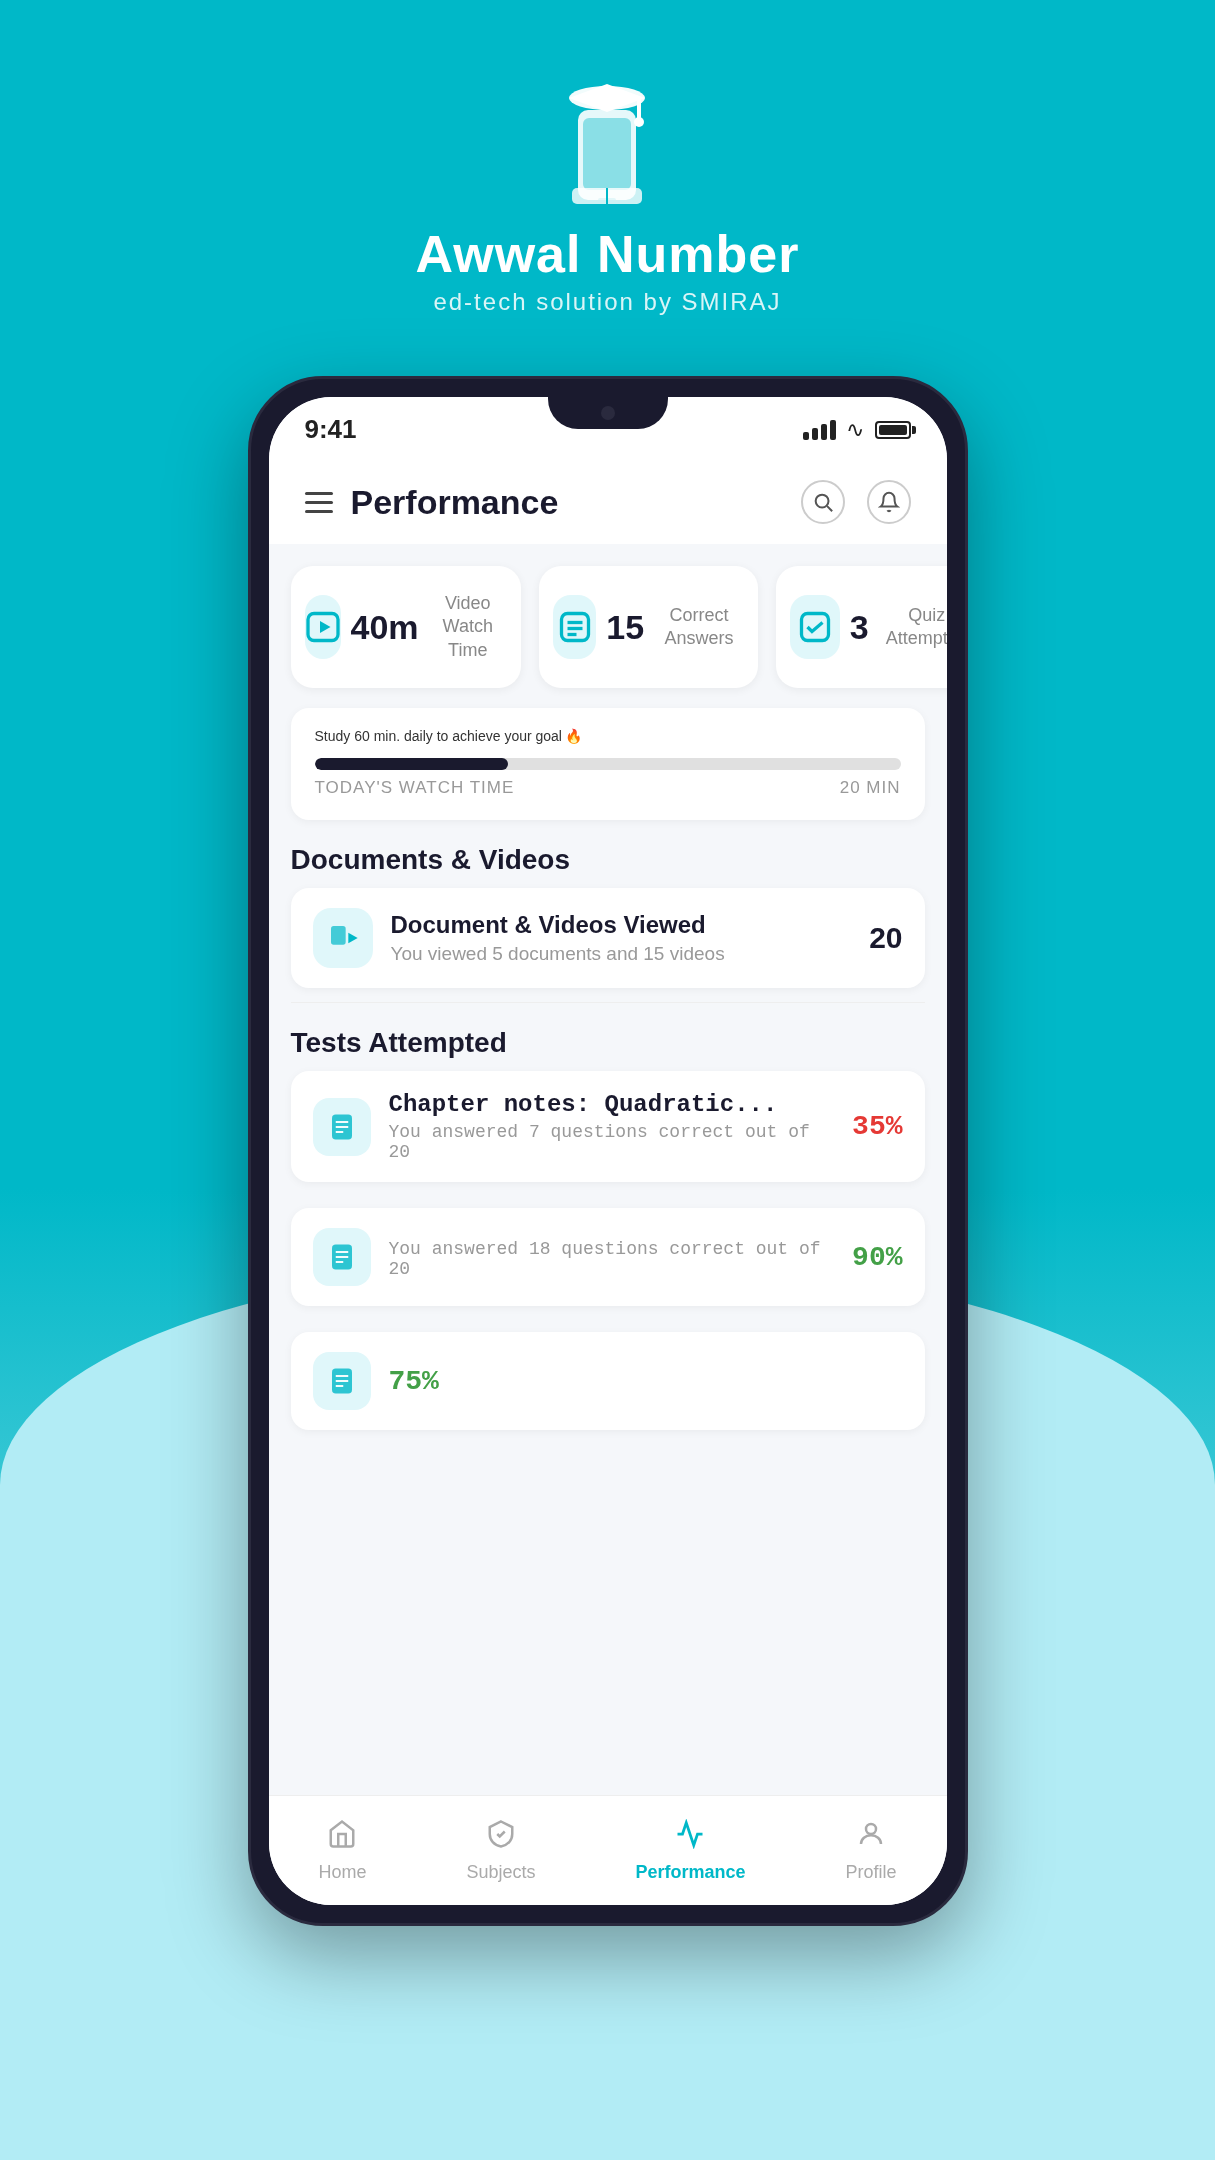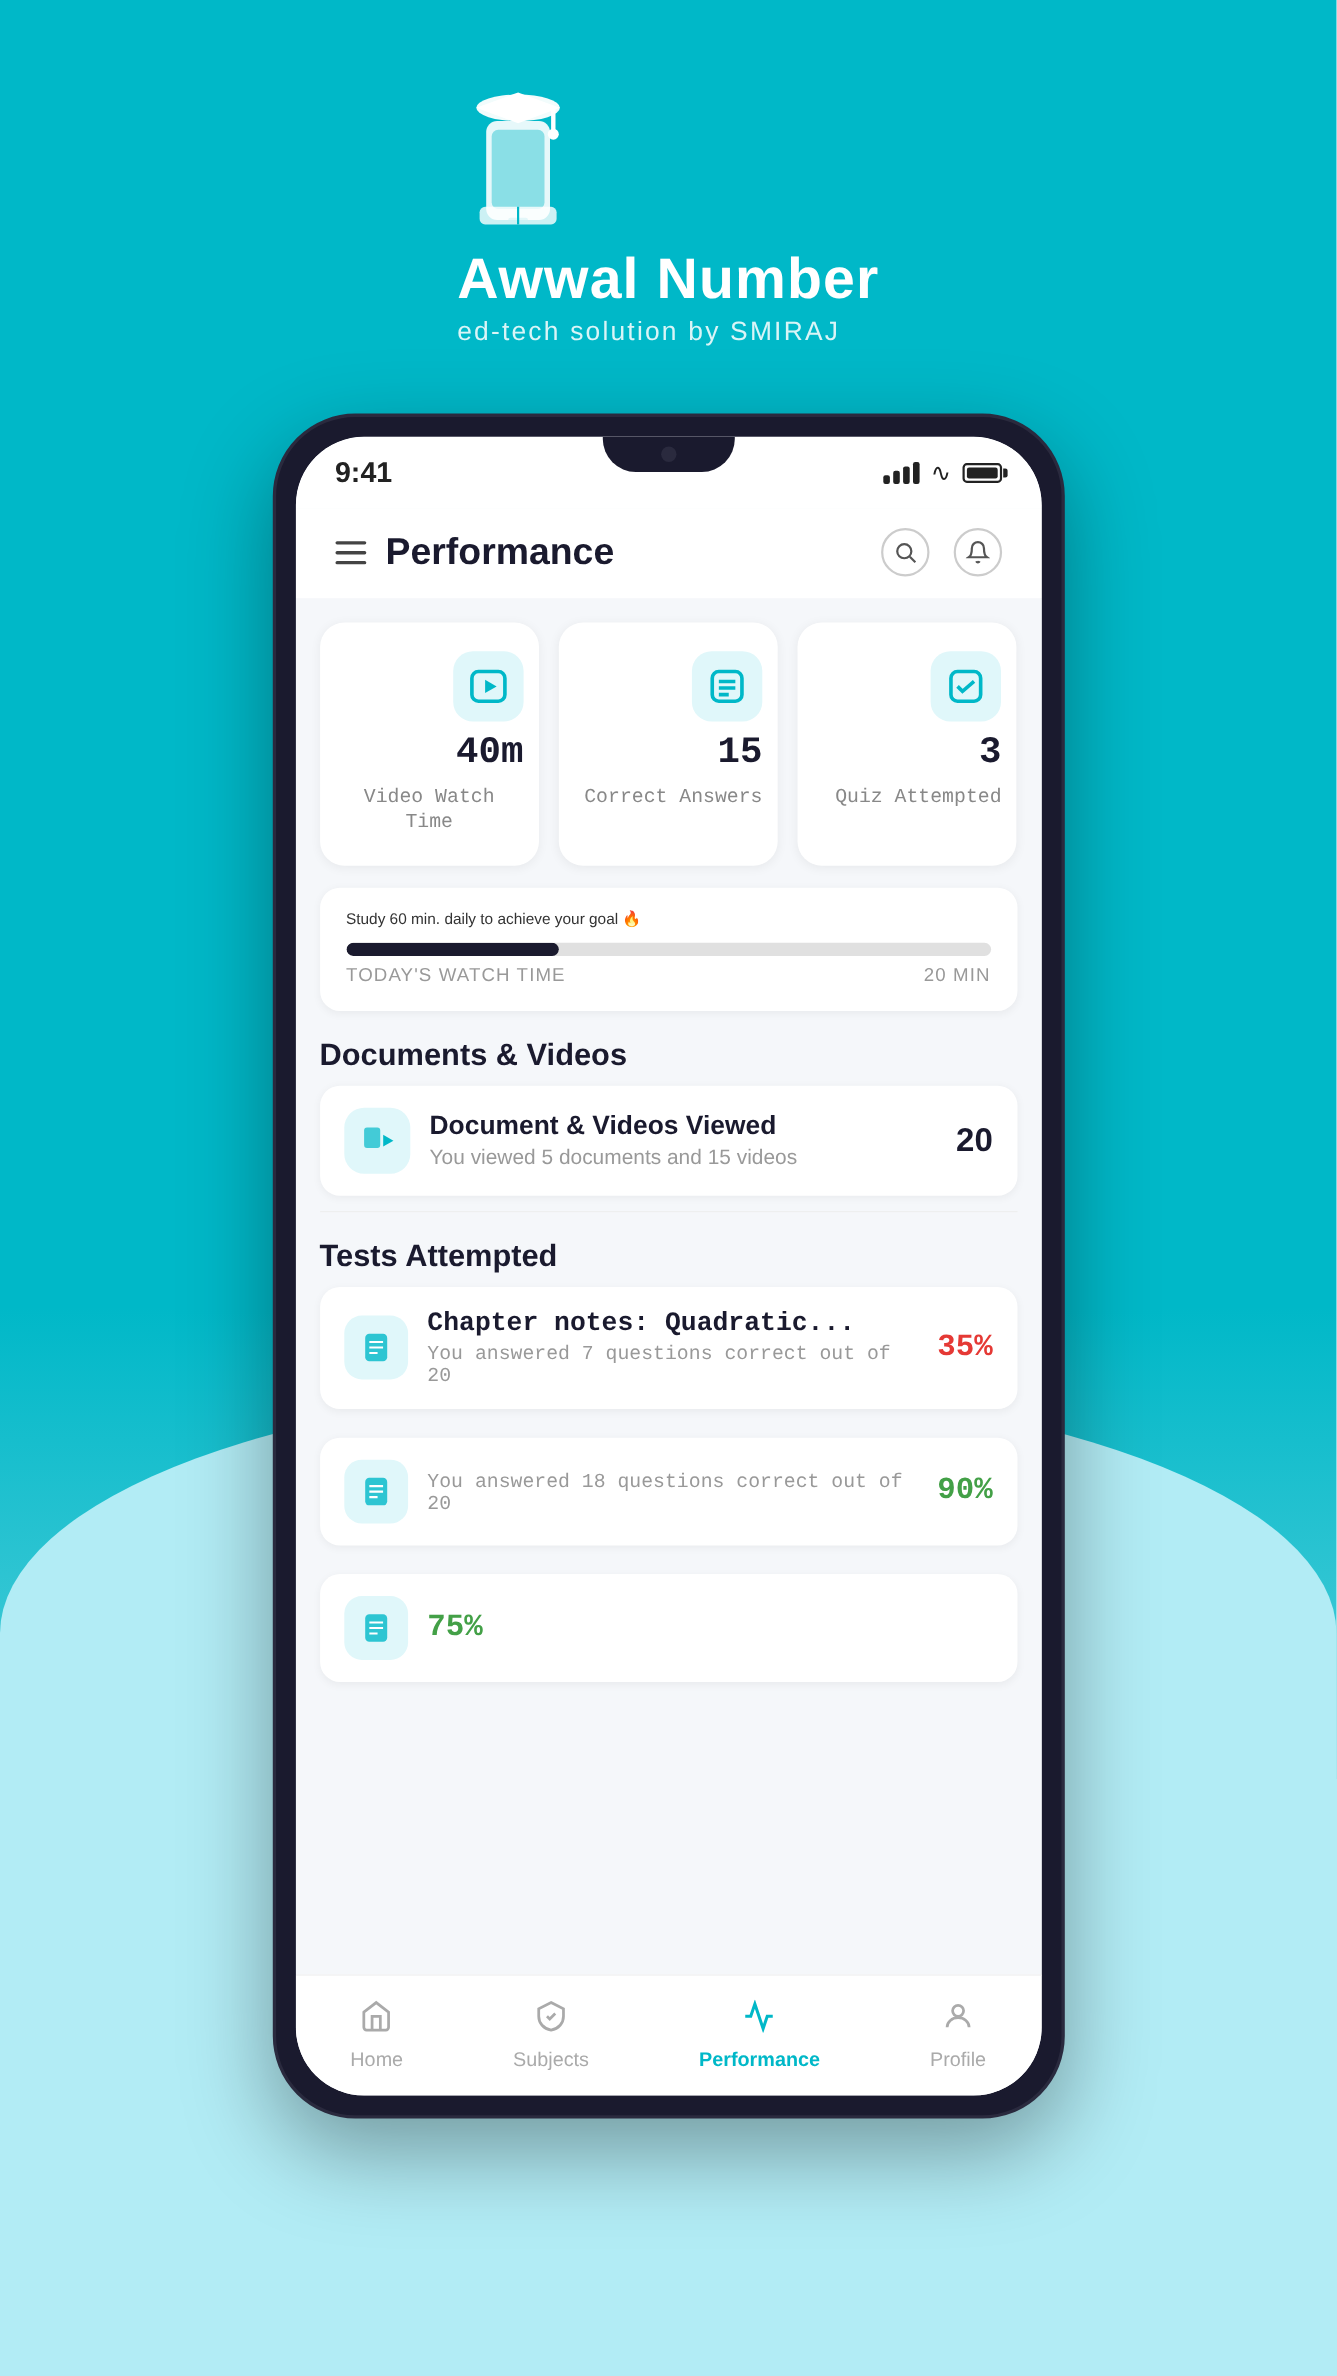--- a/index.html
+++ b/index.html
@@ -25,20 +25,21 @@
       background: #b2ecf5;
       border-radius: 60% 60% 0 0 / 30% 30% 0 0;
       z-index: 0;
     }
 
     
     .logo-area {
       margin-top: 80px;
       display: flex;
       flex-direction: column;
+      align-items: center;
       z-index: 1;
     }
     .logo-icon {
       width: 110px;
       height: 130px;
       position: relative;
       display: flex;
       align-items: center;
       justify-content: center;
     }
@@ -224,25 +225,24 @@
       display: flex;
       gap: 18px;
       padding: 22px 22px 0;
     }
     .stat-card {
       flex: 1;
       background: white;
       border-radius: 22px;
       padding: 26px 14px;
       display: flex;
-      flex-direction: column;
-      align-items: flex-end;
+      flex-direction: row;
+      align-items: center;
       gap: 10px;
       box-shadow: 0 2px 10px rgba(0,0,0,0.06);
-      font-family: Liberation Mono, monospace;
     }
     .stat-icon-circle {
       width: 64px;
       height: 64px;
       background: #e0f7fa;
       border-radius: 18px;
       display: flex;
       align-items: center;
       justify-content: center;
     }

